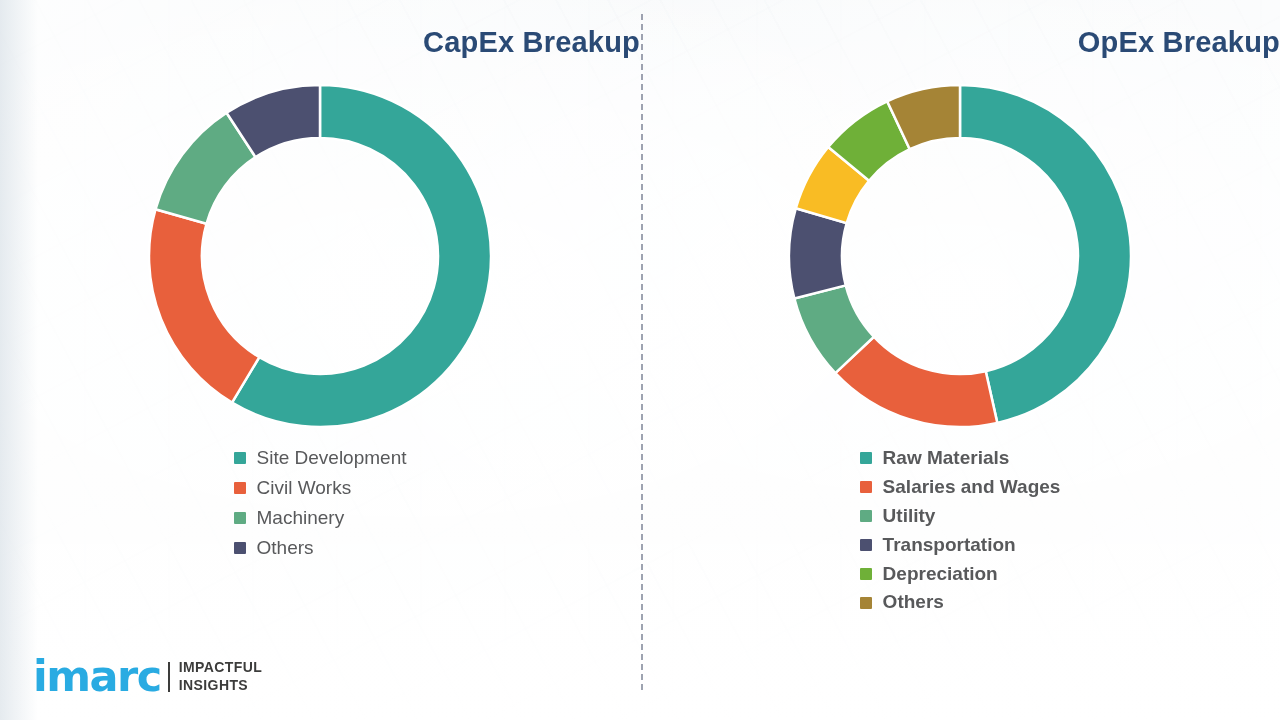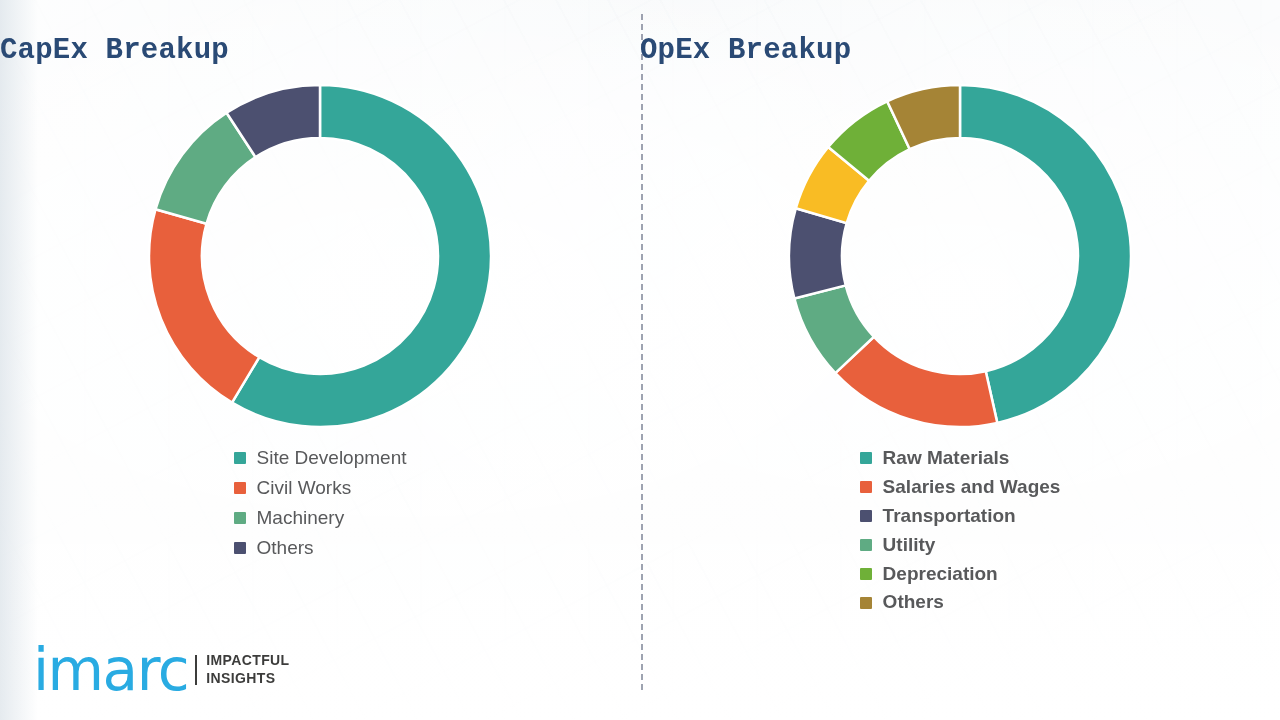--- a/index.html
+++ b/index.html
@@ -67,29 +67,28 @@
     position: absolute;
     top: 0;
     width: 640px;
     height: 720px;
   }
   .panel-left  { left: 0; }
   .panel-right { left: 640px; }
 
   .chart-title {
     position: absolute;
-    top: 34px;
+    top: 26px;
     left: 0;
     width: 100%;
-    text-align: left;
+    text-align: right;
     font-size: 29px;
     font-weight: bold;
     color: #2a4a75;
     letter-spacing: 0.2px;
-    font-family: Liberation Mono, monospace;
   }
 
   .donut-wrap {
     position: absolute;
     left: 50%;
     transform: translateX(-50%);
     top: 83px;
     width: 346px;
     height: 346px;
   }
@@ -132,22 +131,22 @@
 
   
   .logo {
     position: absolute;
     left: 33px;
     bottom: 24px;
     display: flex;
     align-items: center;
   }
   .logo-mark {
-    font-size: 58px;
-    font-weight: normal;
+    font-size: 43px;
+    font-weight: bold;
     color: #29abe2;
     letter-spacing: -1.5px;
     line-height: 0.9;
     font-family: "DejaVu Sans", sans-serif;
   }
   .logo-bar {
     width: 2px;
     height: 30px;
     background: #3c3c3b;
     margin: 0 9px 0 7px;
@@ -222,25 +221,25 @@
     </div>
 
     <div class="legend legend-center opex">
       <div class="legend-inner" id="opex-legend-inner"><div class="legend-item">
             <span class="legend-swatch" style="background: rgb(52, 166, 153);"></span>
             <span class="legend-label">Raw Materials</span>
           </div><div class="legend-item">
             <span class="legend-swatch" style="background: rgb(232, 96, 60);"></span>
             <span class="legend-label">Salaries and Wages</span>
           </div><div class="legend-item">
+            <span class="legend-swatch" style="background: rgb(95, 171, 131);"></span>
+            <span class="legend-label">Utility</span>
+          </div><div class="legend-item">
             <span class="legend-swatch" style="background: rgb(76, 80, 112);"></span>
             <span class="legend-label">Transportation</span>
-          </div><div class="legend-item">
-            <span class="legend-swatch" style="background: rgb(95, 171, 131);"></span>
-            <span class="legend-label">Utility</span>
           </div><div class="legend-item">
             <span class="legend-swatch" style="background: rgb(111, 176, 56);"></span>
             <span class="legend-label">Depreciation</span>
           </div><div class="legend-item">
             <span class="legend-swatch" style="background: rgb(165, 132, 54);"></span>
             <span class="legend-label">Others</span>
           </div></div>
     </div>
   </div>
 

